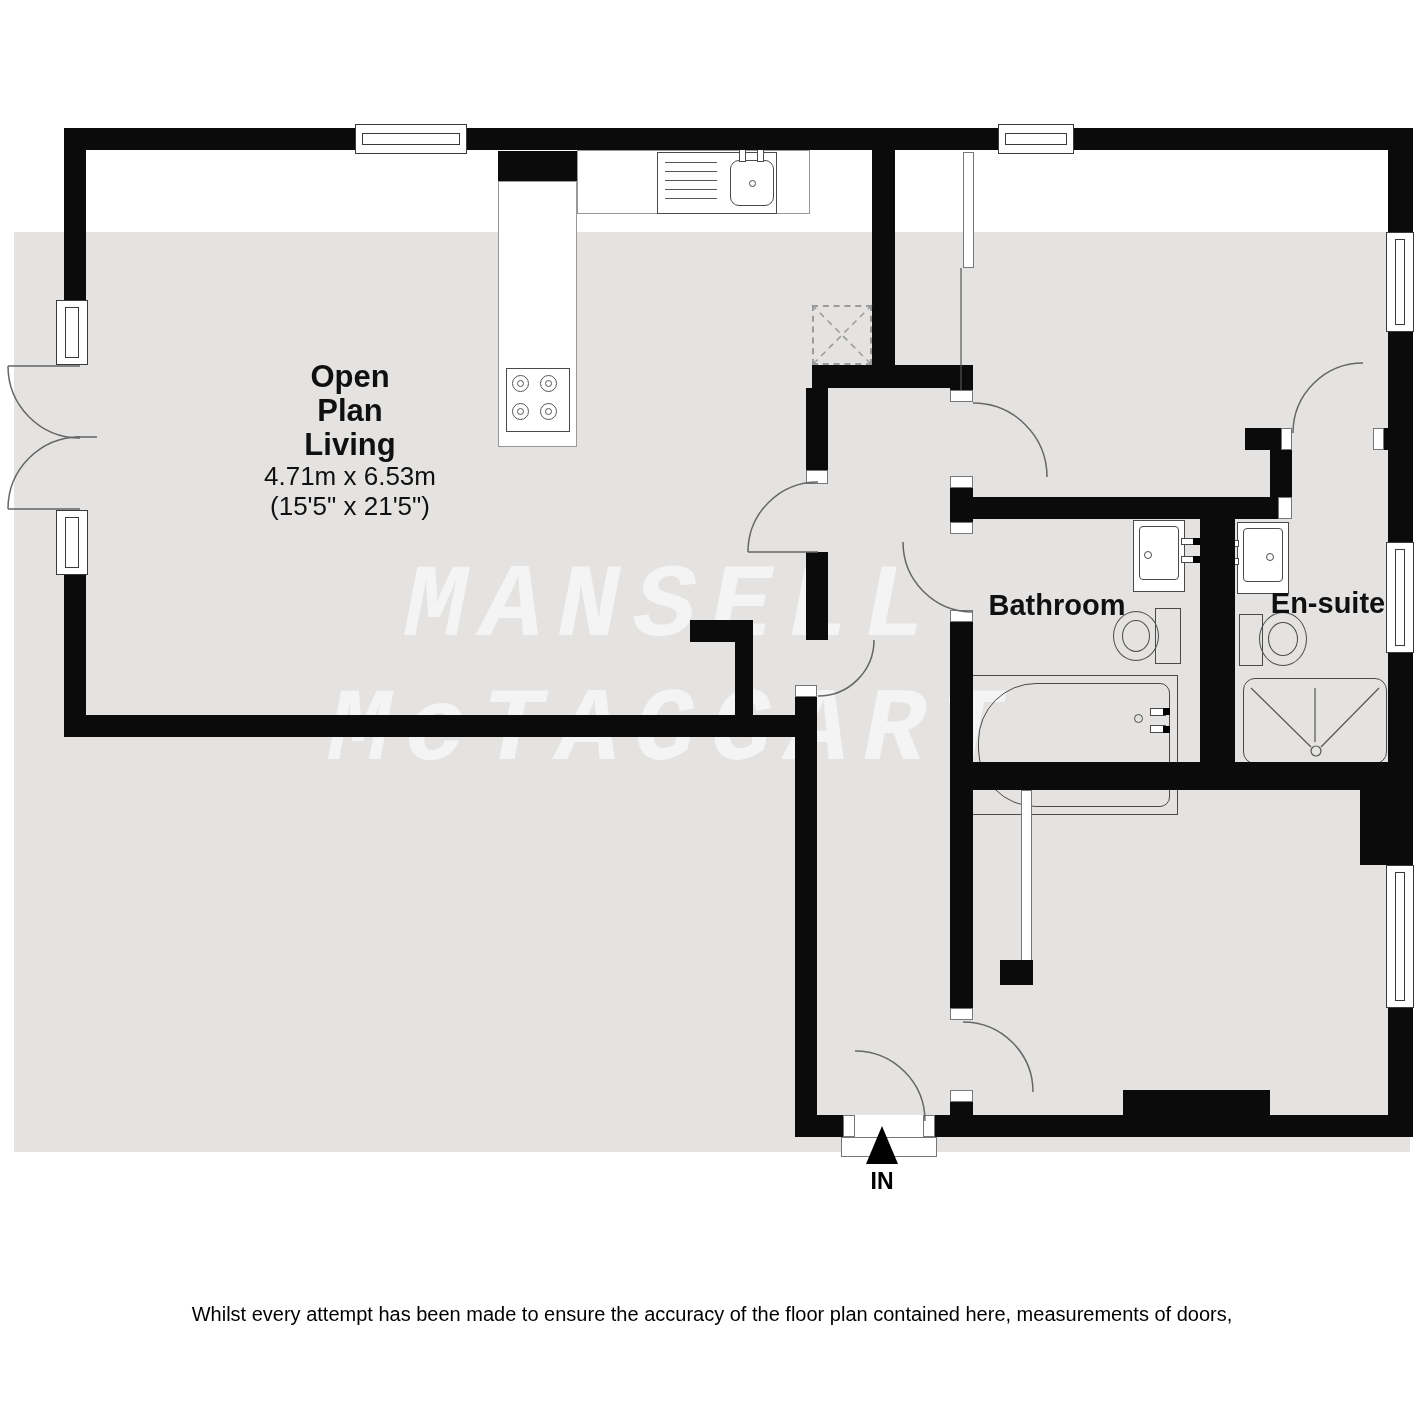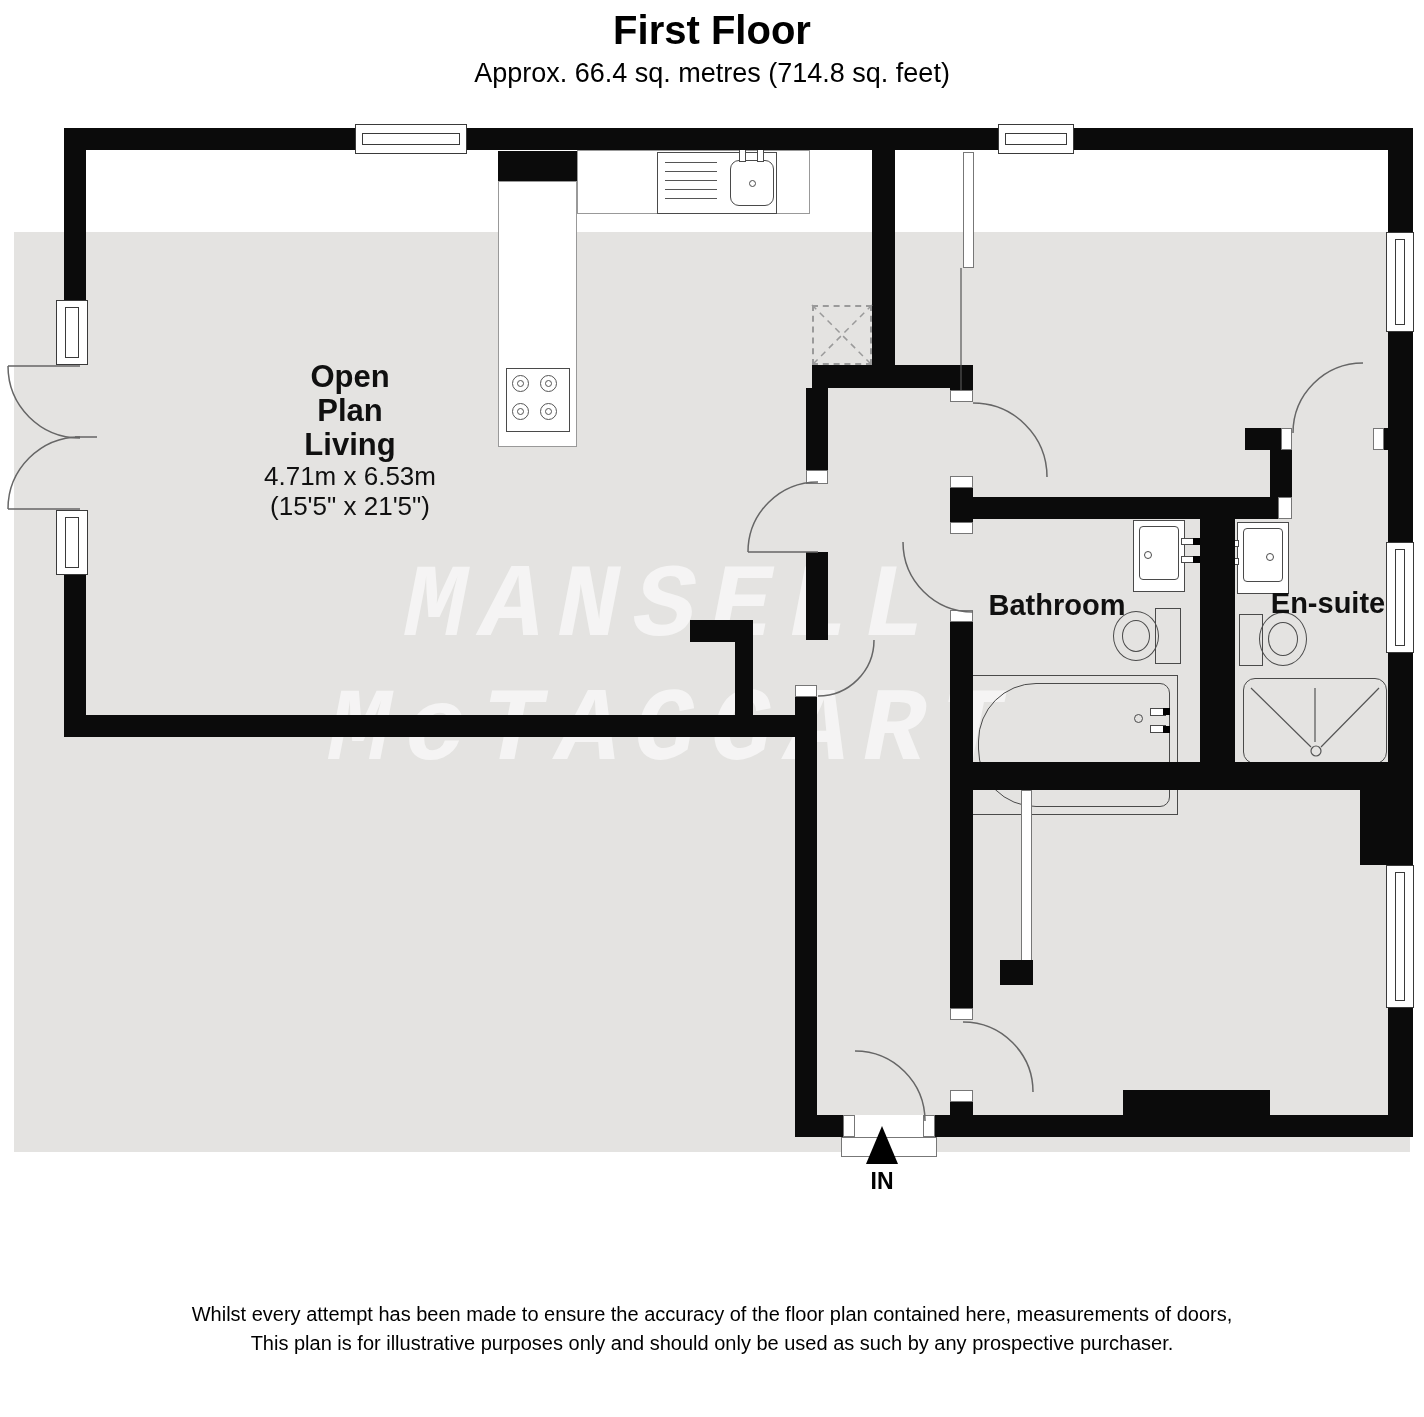--- a/index.html
+++ b/index.html
@@ -36,22 +36,20 @@
   .in-arrow{position:absolute;left:866px;top:1126px;width:0;height:0;border-left:16px solid transparent;
             border-right:16px solid transparent;border-bottom:38px solid #000;z-index:36;}
   .in-label{position:absolute;left:882px;top:1168px;transform:translateX(-50%);font-size:23px;font-weight:bold;z-index:40;}
   .total{position:absolute;left:712px;top:1244px;transform:translateX(-50%);font-size:33px;color:#000;z-index:40;white-space:nowrap;}
   .disc{position:absolute;left:0;top:1300px;width:1424px;text-align:center;font-size:20px;line-height:28.5px;color:#000;z-index:40;}
 </style>
 </head>
 <body>
 
 <div class="page">
-  <div class="title">First Floor</div>
-  <div class="subtitle">Approx. 66.4 sq. metres (714.8 sq. feet)</div>
 
   <div class="plan">
 
     <div class="floor"></div>
 
     <div class="wm" style="top:548px;">MANSELL</div>
     <div class="wm" style="top:672px;">McTAGGART</div>
 
     <div class="wall" style="left:64px;top:128px;width:1349px;height:22px;"></div>
     <div class="wall" style="left:64px;top:128px;width:22px;height:174px;"></div>
@@ -203,15 +201,14 @@
     <div class="rlabel" style="left:1057px;top:590px;">
       <div class="rname-sm">Bathroom</div>
     </div>
     <div class="rlabel" style="left:1328px;top:588px;">
       <div class="rname-sm">En-suite</div>
     </div>
   </div>
 
   <div class="disc">
     <div>Whilst every attempt has been made to ensure the accuracy of the floor plan contained here, measurements of doors,</div>
-    <div>This plan is for illustrative purposes only and should only be used as such by any prospective purchaser.</div>
   </div>
 </div>
 
 </body></html>

